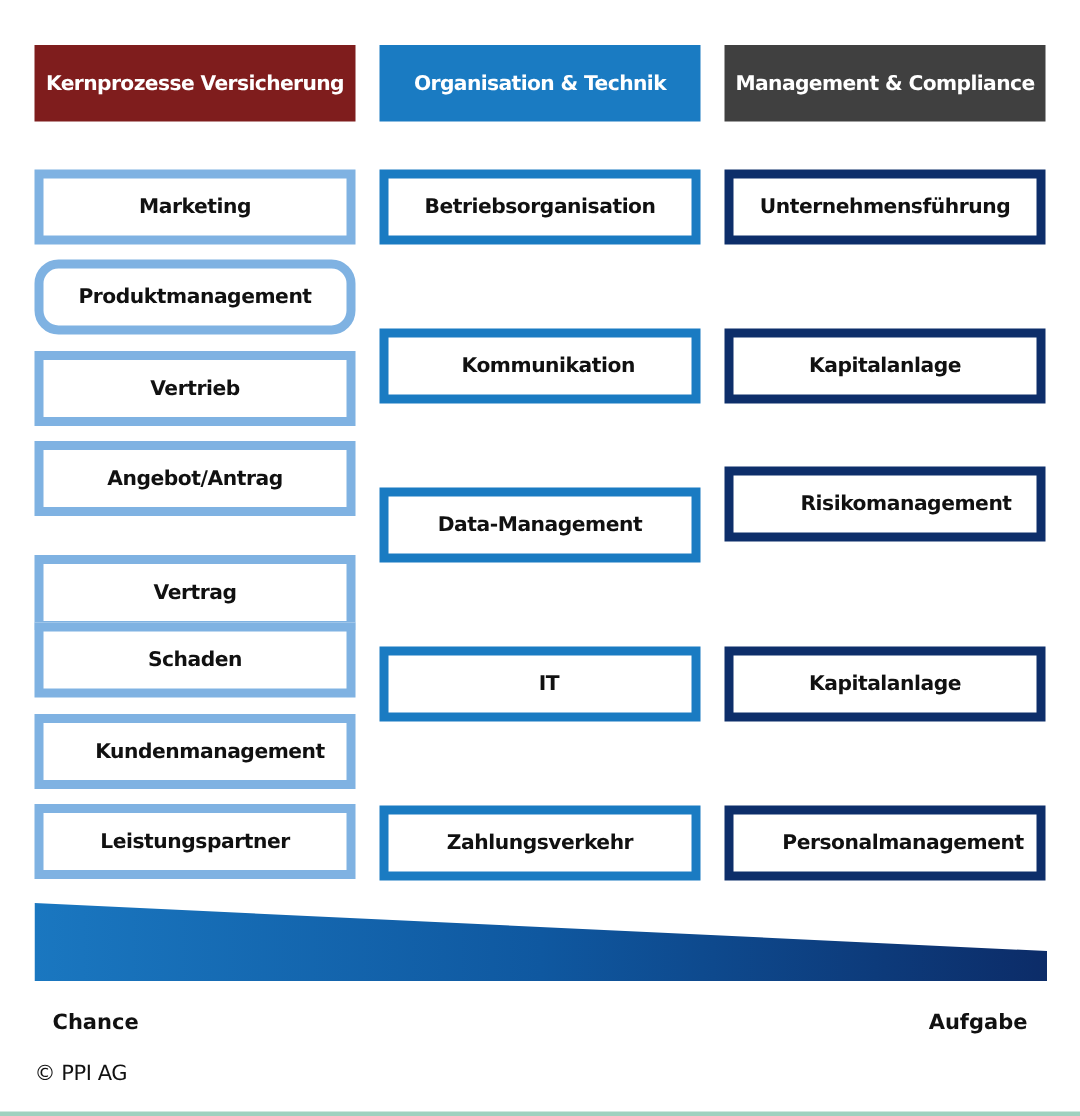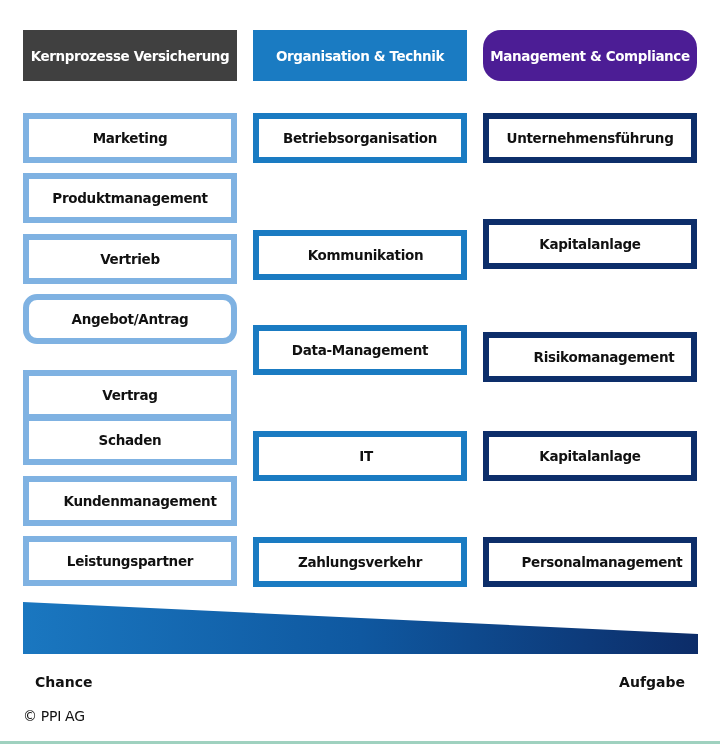--- a/index.html
+++ b/index.html
@@ -25,47 +25,47 @@
   #wedge { position: absolute; left: 23px; top: 602px; width: 675px; height: 52px; }
   .axis-label { position: absolute; top: 674px; font-weight: bold; font-size: 14px; }
   #chance { left: 35px; }
   #aufgabe { right: 35px; }
   #copyright { position: absolute; left: 23px; top: 708px; font-size: 14px; letter-spacing: -0.3px; }
   #bottom-line { position: absolute; left: 0; bottom: 0; width: 720px; height: 3px; background: #9fd1bf; }
 </style>
 </head>
 <body>
 
-<div class="header c1" style="background:#404040;">Kernprozesse Versicherung</div>
+<div class="header c1" style="background:#7f1d1d;">Kernprozesse Versicherung</div>
 <div class="header c2" style="background:#1a7bc2;">Organisation &amp; Technik</div>
-<div class="header c3" style="background:#4c1d95;border-radius:18px;">Management &amp; Compliance</div>
+<div class="header c3" style="background:#404040;">Management &amp; Compliance</div>
 
 <div>
   <div class="box c1 b1" style="top:113px;">Marketing</div>
-  <div class="box c1 b1" style="top:173px;">Produktmanagement</div>
+  <div class="box c1 b1" style="top:173px;border-radius:16px;">Produktmanagement</div>
   <div class="box c1 b1" style="top:234px;">Vertrieb</div>
-  <div class="box c1 b1" style="top:294px;border-radius:14px;">Angebot/Antrag</div>
+  <div class="box c1 b1" style="top:294px;">Angebot/Antrag</div>
   <div class="box c1 b1" style="top:355px;margin-top:15px;">Vertrag</div>
   <div class="box c1 b1" style="top:415px;">Schaden</div>
   <div class="box c1 b1" style="top:476px;padding-left:20px;">Kundenmanagement</div>
   <div class="box c1 b1" style="top:536px;">Leistungspartner</div>
 </div>
 
 <div>
   <div class="box c2 b2" style="top:113px;">Betriebsorganisation</div>
-  <div class="box c2 b2" style="top:230px;padding-left:11px;">Kommunikation</div>
+  <div class="box c2 b2" style="top:219px;padding-left:11px;">Kommunikation</div>
   <div class="box c2 b2" style="top:325px;">Data-Management</div>
   <div class="box c2 b2" style="top:431px;padding-left:12px;">IT</div>
   <div class="box c2 b2" style="top:537px;">Zahlungsverkehr</div>
 </div>
 
 <div>
   <div class="box c3 b3" style="top:113px;">Unternehmensführung</div>
   <div class="box c3 b3" style="top:219px;">Kapitalanlage</div>
-  <div class="box c3 b3" style="top:332px;padding-left:28px;">Risikomanagement</div>
+  <div class="box c3 b3" style="top:311px;padding-left:28px;">Risikomanagement</div>
   <div class="box c3 b3" style="top:431px;">Kapitalanlage</div>
   <div class="box c3 b3" style="top:537px;padding-left:24px;">Personalmanagement</div>
 </div>
 
 <svg id="wedge" viewBox="0 0 675 52" preserveAspectRatio="none">
   <defs>
     <linearGradient id="wg" x1="0" y1="0" x2="1" y2="0">
       <stop offset="0" stop-color="#1a77c0"></stop>
       <stop offset="0.5" stop-color="#0f58a0"></stop>
       <stop offset="1" stop-color="#0c2c68"></stop>

